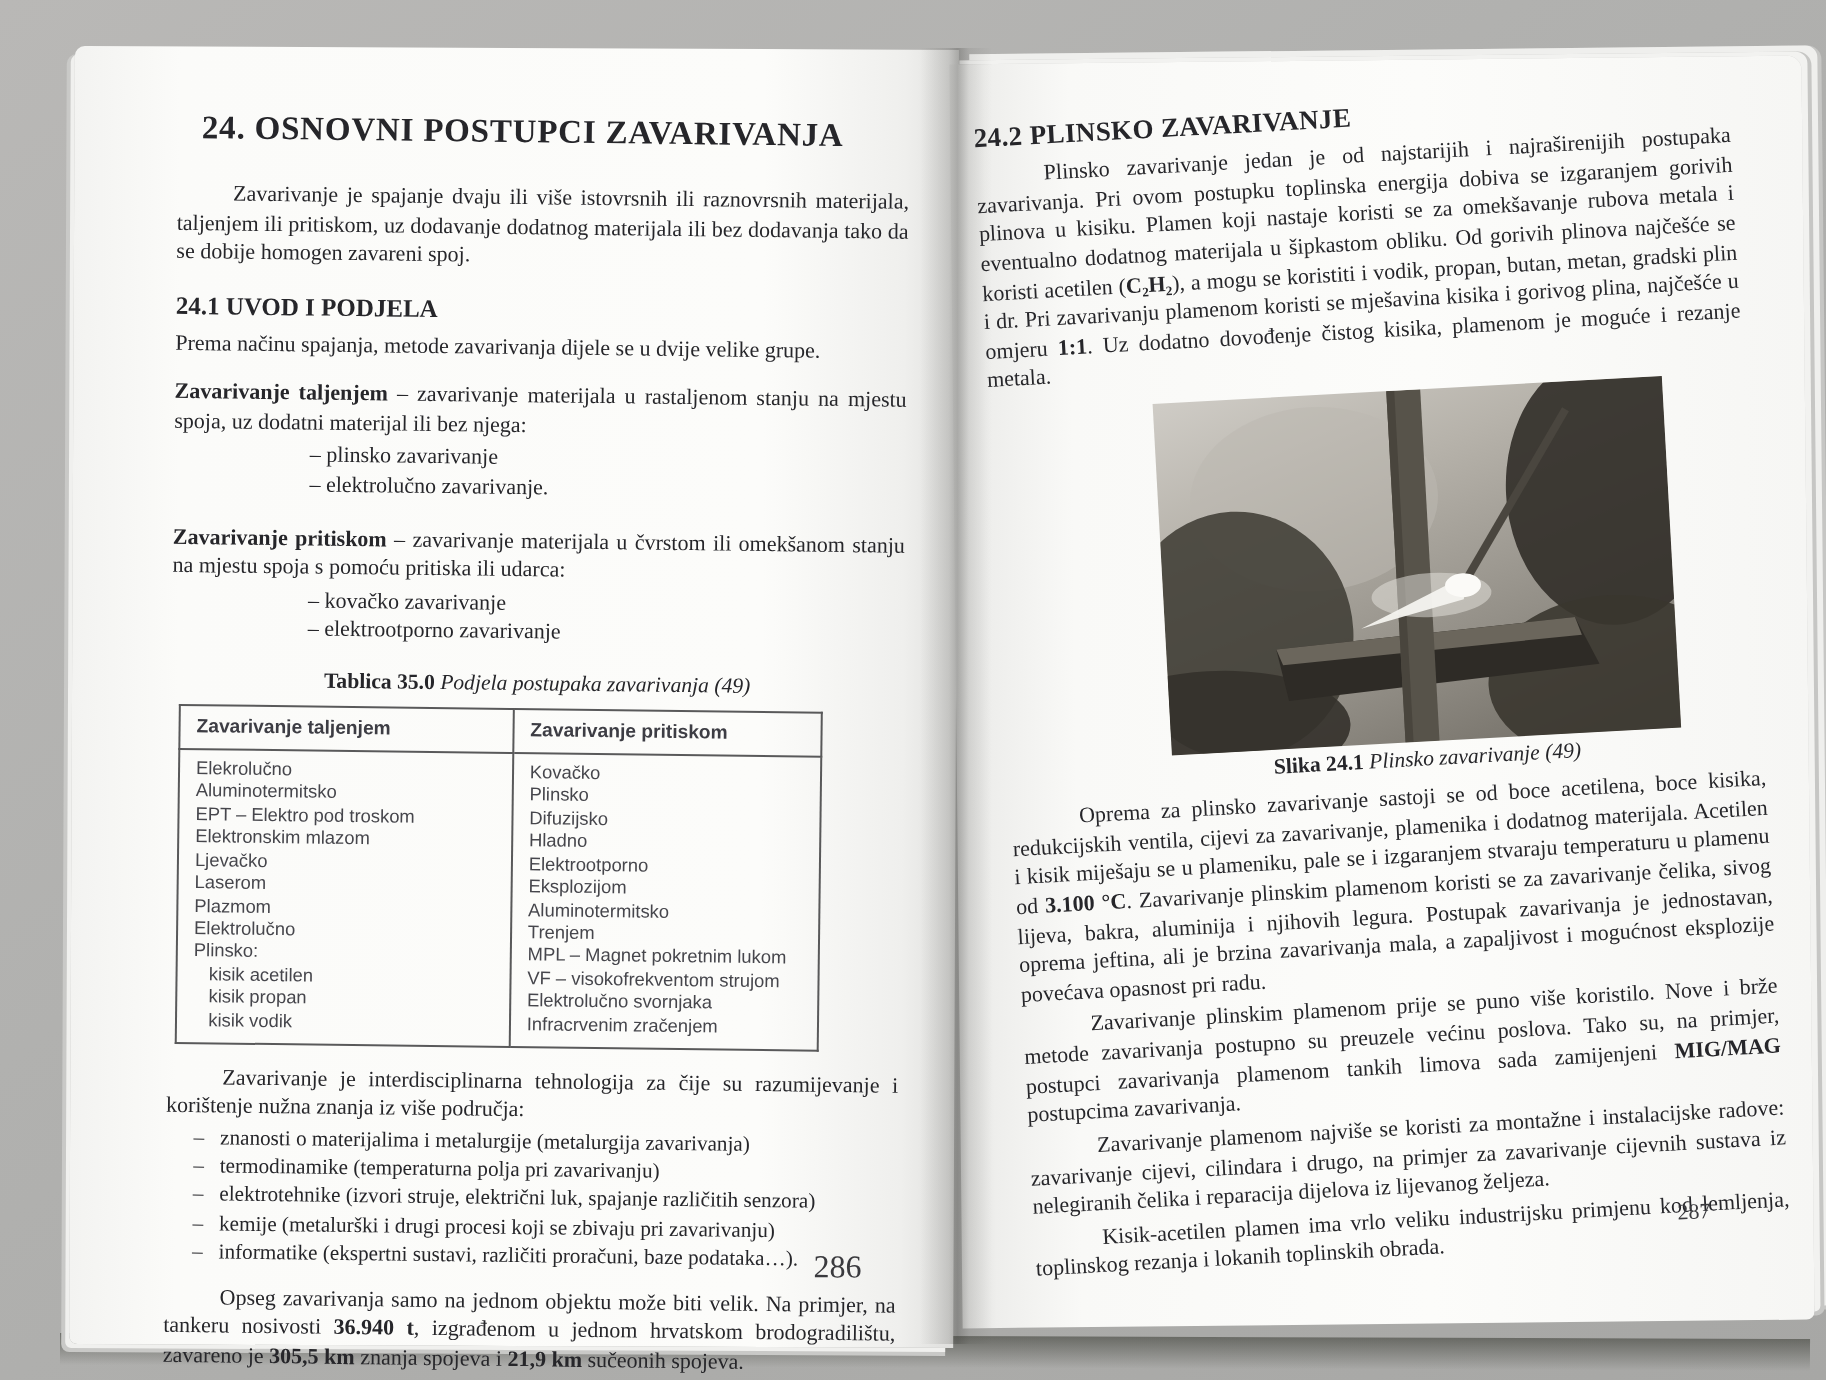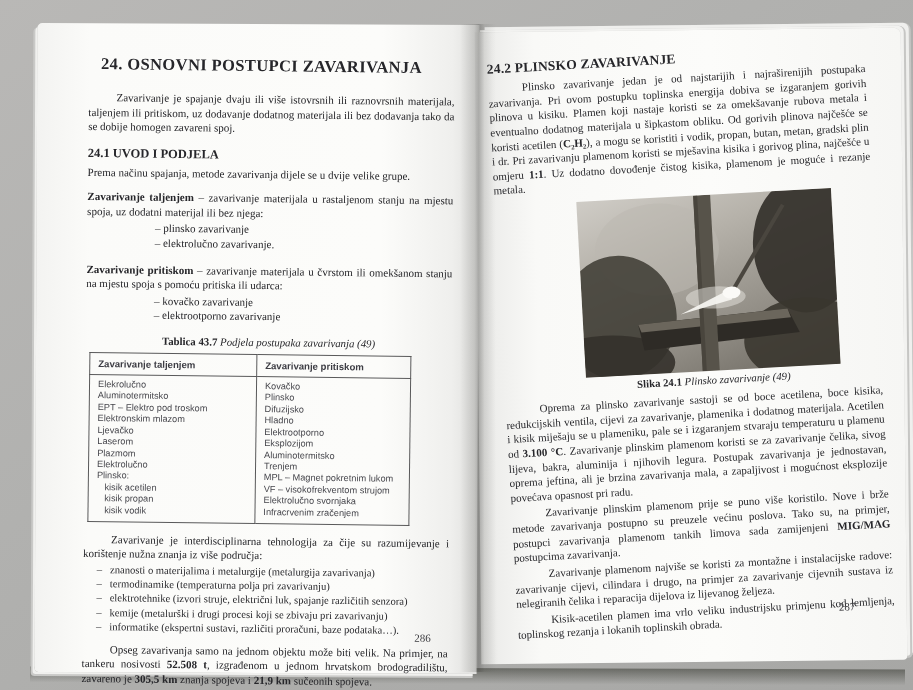--- a/index.html
+++ b/index.html
@@ -59,21 +59,21 @@
     color:#46464c;
   }
   table.wtable th{
     font-size:9.6px;text-align:left;font-weight:bold;color:#3d3d44;
     padding:5px 6px 5px 8px;border-bottom:1.5px solid #59595a;
   }
   table.wtable,table.wtable th,table.wtable td{border:1.5px solid #59595a;}
   table.wtable td{vertical-align:top;padding:4px 4px 5px 8px;}
   .tline{font-size:9.2px;line-height:1.24;}
 
-  .pagenum{position:absolute;bottom:30px;right:46px;font-size:11px;color:#3a3a3e;}
+  .pagenum{position:absolute;bottom:30px;right:46px;font-size:16px;color:#3a3a3e;}
   .pagenum-r{position:absolute;bottom:48px;right:52px;font-size:11px;color:#3a3a3e;transform:rotate(-2deg);}
 
   p.body-r{font-size:11px;line-height:1.33;margin:0 0 2px 0;}
   .figure-block{margin:8px 0 6px 0;}
   .photo-frame{
     width:255px;height:176px;margin-left:82px;position:relative;overflow:hidden;
     background:linear-gradient(160deg,#cfccc6 0%,#b6b2aa 30%,#928e86 68%,#6e6a62 100%);
   }
   .photo-frame svg{position:absolute;inset:0;}
   .figcap{font-size:10.8px;text-align:center;width:255px;margin:3px 0 0 82px;}
@@ -101,21 +101,21 @@
             <div class="li">– plinsko zavarivanje</div>
             <div class="li">– elektrolučno zavarivanje.</div>
           </div>
 
         <p class="body just" style="margin-top:12px;margin-bottom:2px;"><b>Zavarivanje pritiskom</b><span> – zavarivanje materijala u čvrstom ili omekšanom stanju na mjestu spoja s pomoću pritiska ili udarca:</span></p>
         <div class="dash-list">
             <div class="li">– kovačko zavarivanje</div>
             <div class="li">– elektrootporno zavarivanje</div>
           </div>
 
-        <p class="tcaption"><b>Tablica 43.7</b><i> Podjela postupaka zavarivanja (49)</i></p>
+        <p class="tcaption"><b>Tablica 35.0</b><i> Podjela postupaka zavarivanja (49)</i></p>
 
         <table class="wtable">
           <thead>
             <tr>
               <th style="width:52%;">Zavarivanje taljenjem</th>
               <th>Zavarivanje pritiskom</th>
             </tr>
           </thead>
           <tbody>
             <tr>
@@ -153,21 +153,21 @@
 
         <p class="body just ind" style="margin-bottom:2px;">Zavarivanje je interdisciplinarna tehnologija za čije su razumijevanje i korištenje nužna znanja iz više područja:</p>
         <div class="dash-list fields">
             <div class="li">–&nbsp;&nbsp;&nbsp;znanosti o materijalima i metalurgije (metalurgija zavarivanja)</div>
             <div class="li">–&nbsp;&nbsp;&nbsp;termodinamike (temperaturna polja pri zavarivanju)</div>
             <div class="li">–&nbsp;&nbsp;&nbsp;elektrotehnike (izvori struje, električni luk, spajanje različitih senzora)</div>
             <div class="li">–&nbsp;&nbsp;&nbsp;kemije (metalurški i drugi procesi koji se zbivaju pri zavarivanju)</div>
             <div class="li">–&nbsp;&nbsp;&nbsp;informatike (ekspertni sustavi, različiti proračuni, baze podataka…).</div>
           </div>
 
-        <p class="body just ind"><span>Opseg zavarivanja samo na jednom objektu može biti velik. Na primjer, na tankeru nosivosti </span><b>52.508 t</b><span>, izgrađenom u jednom hrvatskom brodogradilištu, zavareno je </span><b>305,5 km</b><span> znanja spojeva i </span><b>21,9 km</b><span> sučeonih spojeva.</span></p>
+        <p class="body just ind"><span>Opseg zavarivanja samo na jednom objektu može biti velik. Na primjer, na tankeru nosivosti </span><b>36.940 t</b><span>, izgrađenom u jednom hrvatskom brodogradilištu, zavareno je </span><b>305,5 km</b><span> znanja spojeva i </span><b>21,9 km</b><span> sučeonih spojeva.</span></p>
       </div>
       <div class="pagenum">286</div>
     </div>
 
     <div class="page right-page">
       <div class="page-inner right-tilt">
         <h2 class="sec-r">24.2 PLINSKO ZAVARIVANJE</h2>
 
         <p class="body-r just ind-r"><span>Plinsko zavarivanje jedan je od najstarijih i najraširenijih postupaka zavarivanja. Pri ovom postupku toplinska energija dobiva se izgaranjem gorivih plinova u kisiku. Plamen koji nastaje koristi se za omekšavanje rubova metala i eventualno dodatnog materijala u šipkastom obliku. Od gorivih plinova najčešće se koristi acetilen (</span><b>C₂H₂</b><span>), a mogu se koristiti i vodik, propan, butan, metan, gradski plin i dr. Pri zavarivanju plamenom koristi se mješavina kisika i gorivog plina, najčešće u omjeru </span><b>1:1</b><span>. Uz dodatno dovođenje čistog kisika, plamenom je moguće i rezanje metala.</span></p>
 

